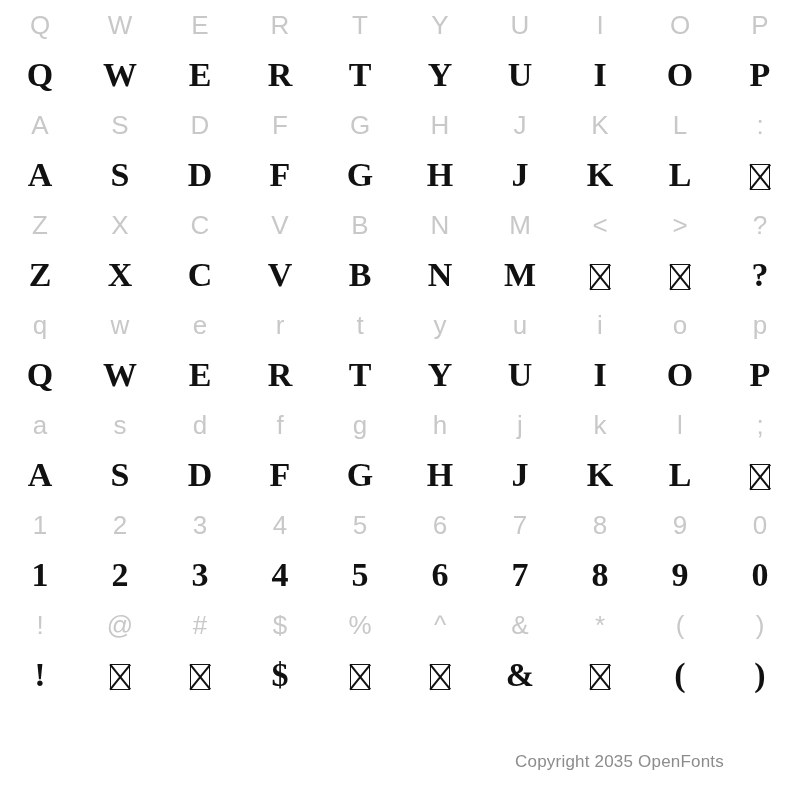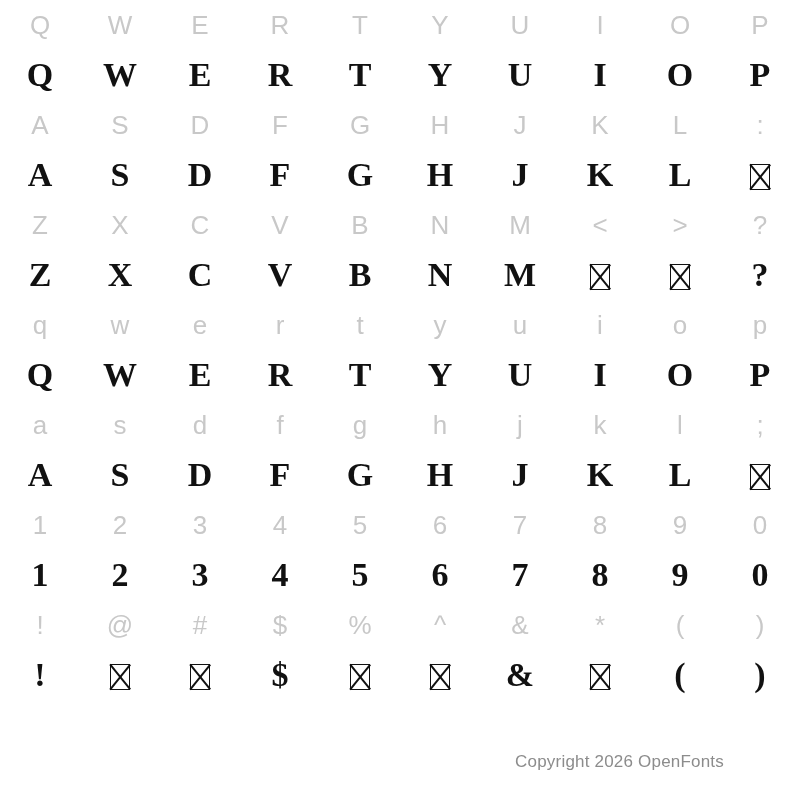--- a/index.html
+++ b/index.html
@@ -260,14 +260,14 @@
         <div class="cell"><span class="notdef"></span></div>
         <div class="cell">$</div>
         <div class="cell"><span class="notdef"></span></div>
         <div class="cell"><span class="notdef"></span></div>
         <div class="cell">&amp;</div>
         <div class="cell"><span class="notdef"></span></div>
         <div class="cell">(</div>
         <div class="cell">)</div>
       </div>
     </div>
-  <div id="copyright">Copyright 2026 OpenFonts</div>
+  <div id="copyright">Copyright 2035 OpenFonts</div>
 </div>
 
 </body></html>

